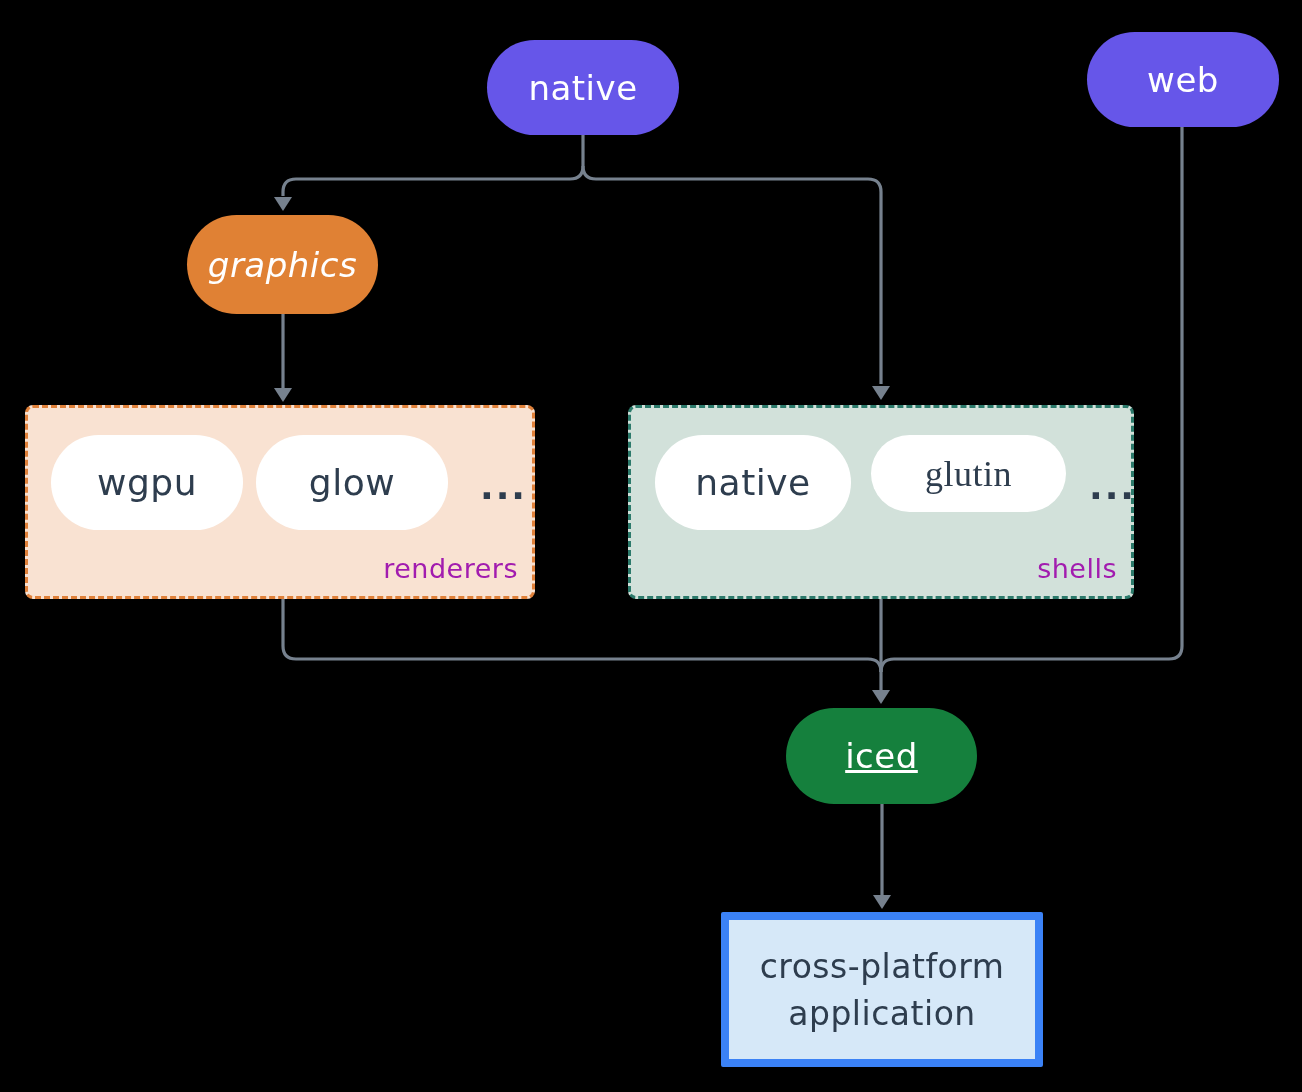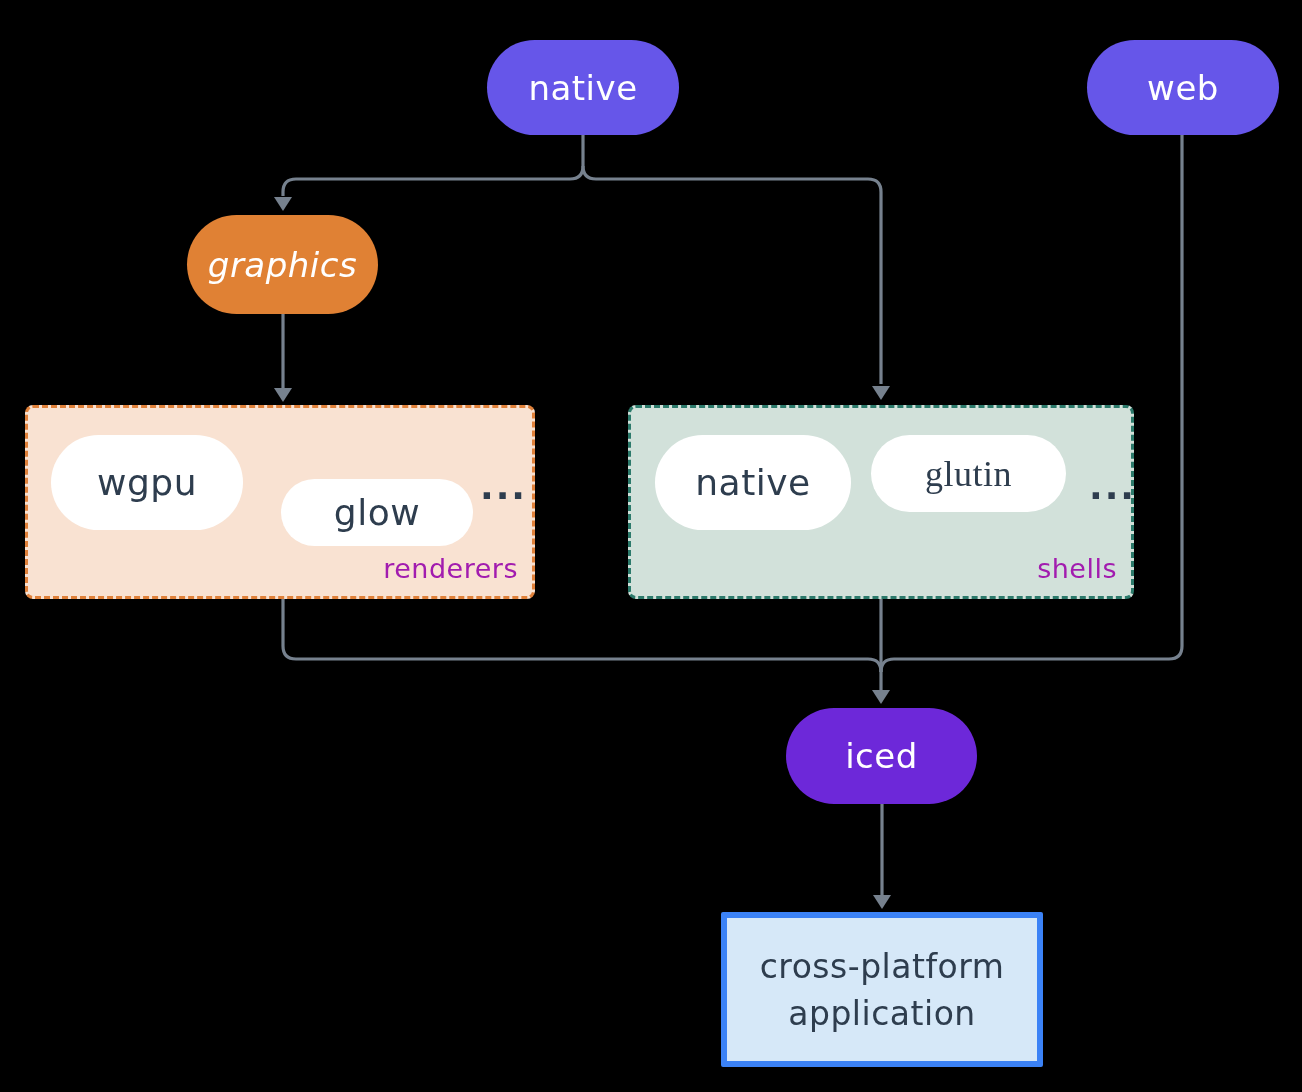--- a/index.html
+++ b/index.html
@@ -25,21 +25,21 @@
     position: absolute;
     display: flex;
     align-items: center;
     justify-content: center;
     border-radius: 50px;
     font-size: 34px;
     letter-spacing: 0.5px;
   }
   .pill-purple  { background: #6656e9; color: #ffffff; margin-top: 16px; }
   .pill-orange  { background: #e08134; color: #ffffff; }
-  .pill-blue    { background: #6d28d9; color: #ffffff; }
+  .pill-blue    { background: #15803d; color: #ffffff; text-decoration: underline; }
   .pill-white   { background: #ffffff; color: #2e3d4e; font-size: 36px; }
 
   .group-box {
     position: absolute;
     border-radius: 8px;
     border: 3px dashed transparent;
     box-sizing: border-box;
     padding-left: 16px;
   }
   .group-renderers {
@@ -66,43 +66,43 @@
     letter-spacing: 2px;
   }
   .app-box {
     position: absolute;
     left: 721px;
     top: 912px;
     width: 322px;
     height: 155px;
     box-sizing: border-box;
     background: #d6e8f8;
-    border: 6px solid #3b82f6;
+    border: 8px solid #3b82f6;
     border-radius: 2px;
     display: flex;
     flex-direction: column;
     align-items: center;
     justify-content: center;
     color: #2e3d4e;
     font-size: 33px;
     line-height: 47px;
     letter-spacing: 0.5px;
   }
 
   
   #node-native   { left: 487px;  top: 24px;  width: 192px; height: 95px; }
-  #node-web      { left: 1087px; top: 24px;  width: 192px; height: 95px; }
+  #node-web      { left: 1087px; top: 16px;  width: 192px; height: 95px; }
   #node-graphics { left: 187px;  top: 215px; width: 191px; height: 99px; font-style: italic; }
   #node-iced     { left: 786px;  top: 708px; width: 191px; height: 96px; }
 
   #box-renderers { left: 25px;  top: 405px; width: 510px; height: 194px; }
   #box-shells    { left: 628px; top: 405px; width: 506px; height: 194px; }
 
   #node-wgpu   { left: 23px;  top: 27px; width: 192px; height: 95px; }
-  #node-glow   { left: 253px; top: 27px; width: 192px; height: 67px; margin-top: 44px; }
+  #node-glow   { left: 228px; top: 27px; width: 192px; height: 95px; }
   #ellipsis-renderers { left: 452px; top: 58px; }
 
   #node-winit  { left: 24px;  top: 27px; width: 196px; height: 95px; }
   #node-glutin { left: 240px; top: 27px; width: 195px; height: 77px; font-family: Liberation Serif, serif; }
   #ellipsis-shells { left: 458px; top: 58px; }
 </style>
 </head>
 <body>
 
 <div id="canvas">

